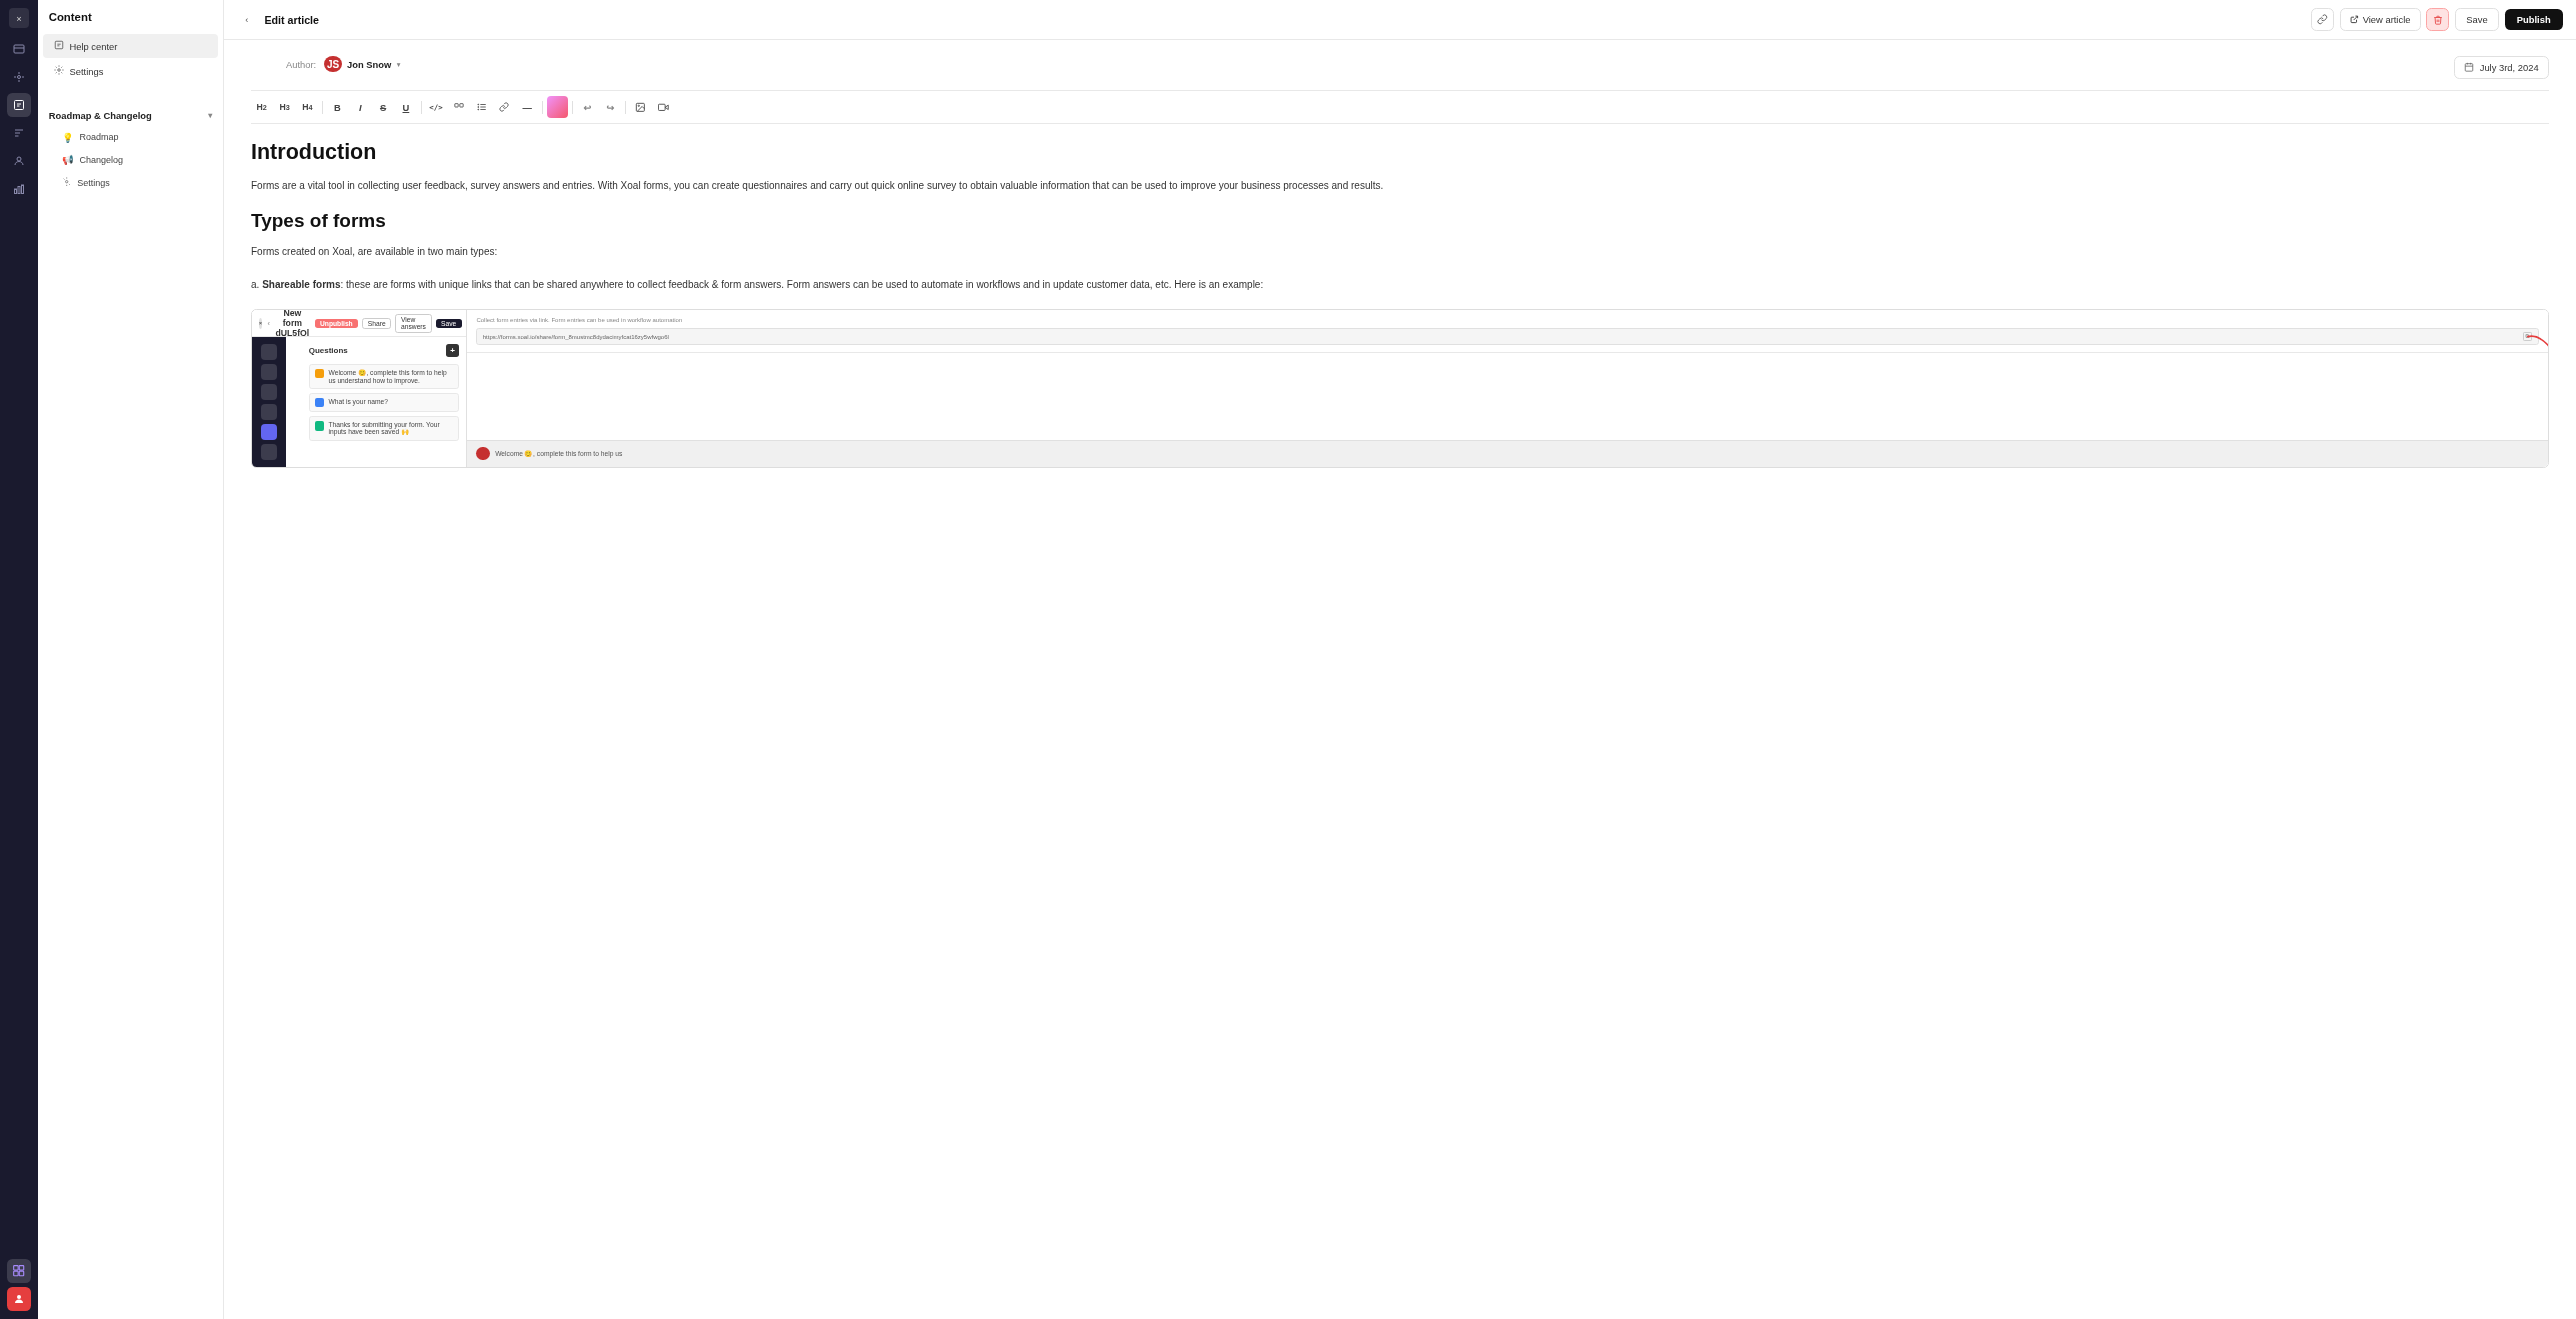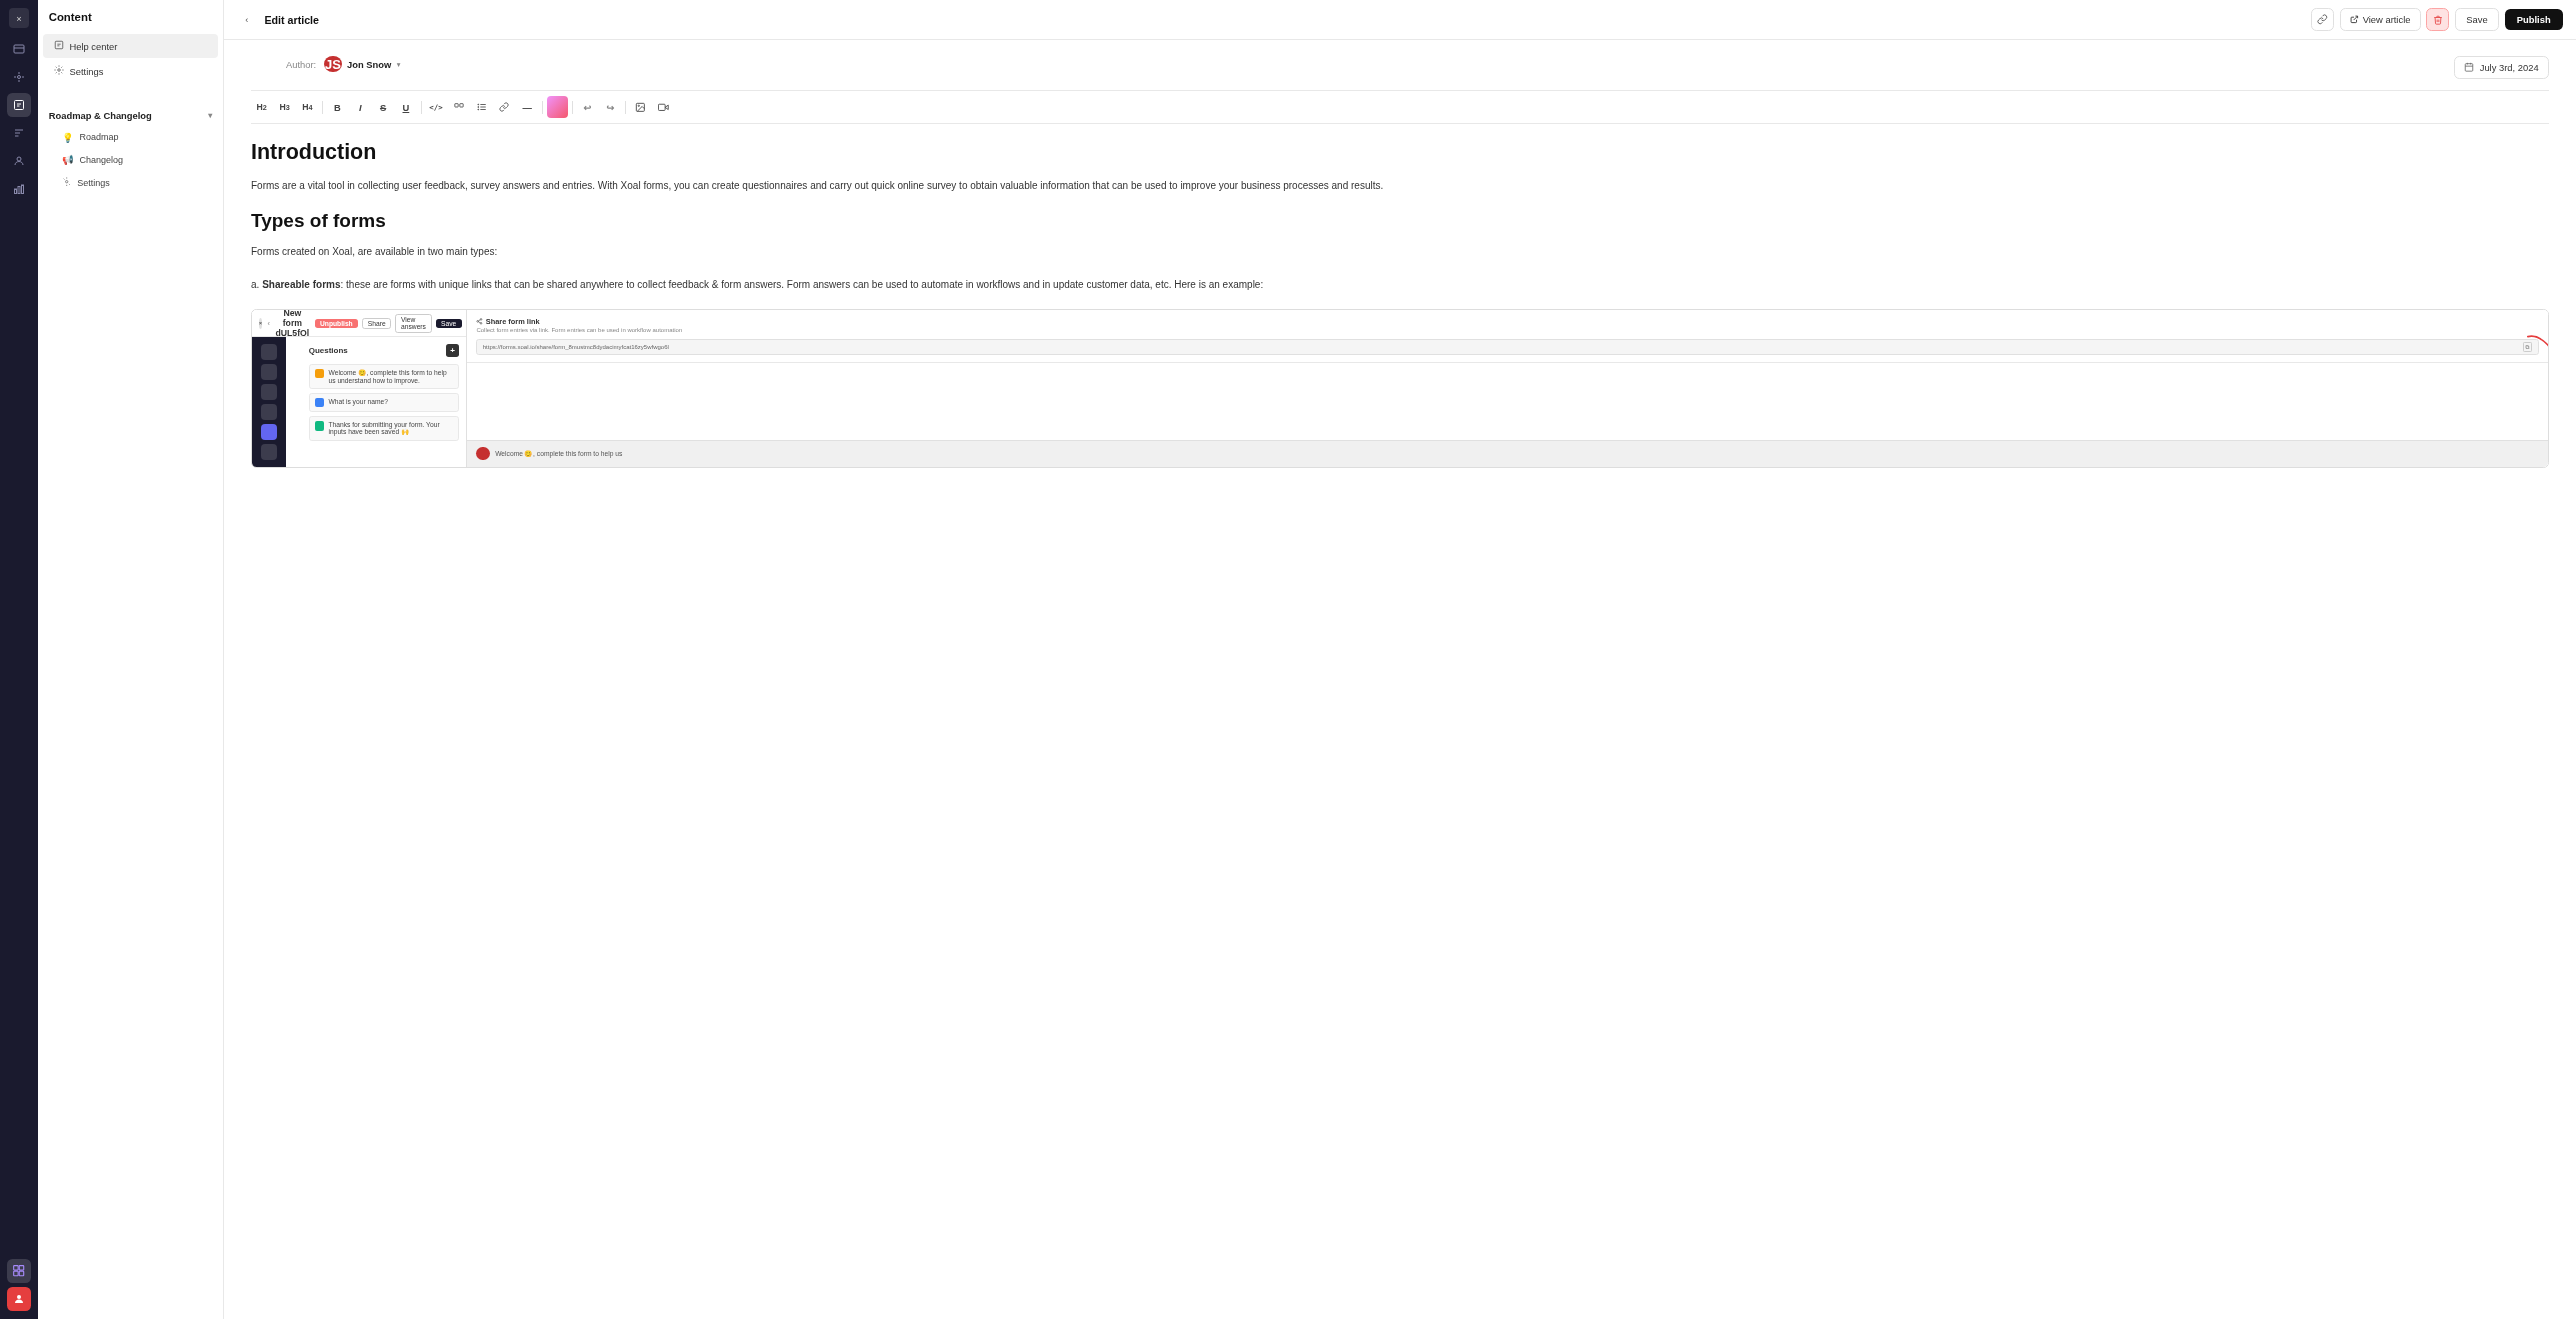--- a/index.html
+++ b/index.html
@@ -230,21 +230,21 @@
       font-size: 9.4px;
       color: #888;
       margin-right: 2.7px;
     }
     .author-avatar {
       width: 17.4px; height: 16px;
       border-radius: 50%;
       background: #c53030;
       color: #fff;
       display: flex; align-items: center; justify-content: center;
-      font-size: 13px;
+      font-size: 10px;
       font-weight: bold;
     }
     .author-name {
       font-size: 9.4px;
       font-weight: 600;
       color: #222;
     }
     .author-chevron { font-size: 7.4px; color: #888; }
     .date-selector {
       display: flex;
@@ -809,30 +809,20 @@
                 <div class="mock-q-icon green"></div>
                 <span>Thanks for submitting your form. Your inputs have been saved 🙌</span>
               </div>
             </div>
           </div>
         </div>
 
         <div class="screenshot-right">
 
           <div class="screenshot-right-top" style="position:relative;">
-            <div class="mock-share-title">
-              <svg width="6.7" height="6.7" viewBox="0 0 24 24" fill="none" stroke="currentColor" stroke-width="2">
-                  <circle cx="18" cy="5" r="3"></circle>
-                  <circle cx="6" cy="12" r="3"></circle>
-                  <circle cx="18" cy="19" r="3"></circle>
-                  <line x1="8.59" y1="13.51" x2="15.42" y2="17.49"></line>
-                  <line x1="15.41" y1="6.51" x2="8.59" y2="10.49"></line>
-                </svg>
-              <span>Share form link</span>
-            </div>
             <div class="mock-share-desc">Collect form entries via link. Form entries can be used in workflow automation</div>
             <div class="mock-url-bar">
               <span style="flex:1;overflow:hidden;white-space:nowrap;text-overflow:ellipsis;">https://forms.xoal.io/share/form_8mustmc8dydacimyfcat16zy5wfwgo6l</span>
               <div class="mock-copy-icon">⧉</div>
             </div>
 
             <svg style="position:absolute;right:-20px;top:20px;" width="47" height="40" viewBox="0 0 70 60">
               <path d="M10,10 C30,5 50,30 55,50" fill="none" stroke="#e53e3e" stroke-width="2.5" stroke-linecap="round"></path>
               <polygon points="50,48 58,55 62,44" fill="#e53e3e"></polygon>
             </svg>

